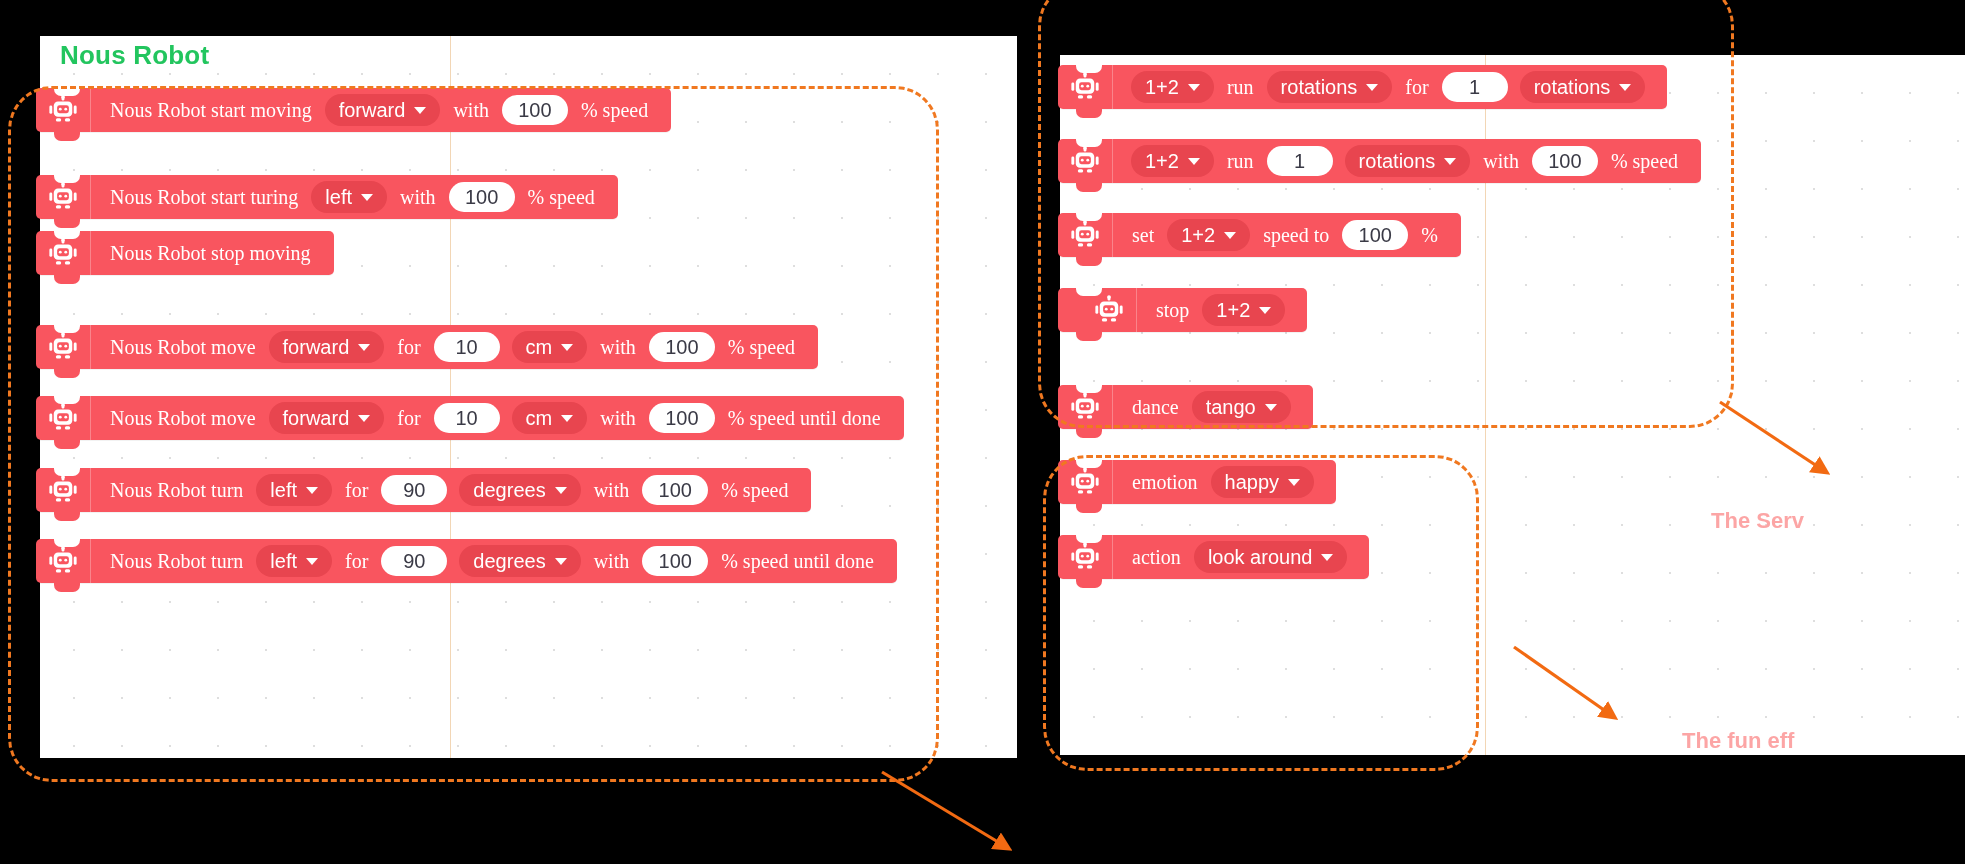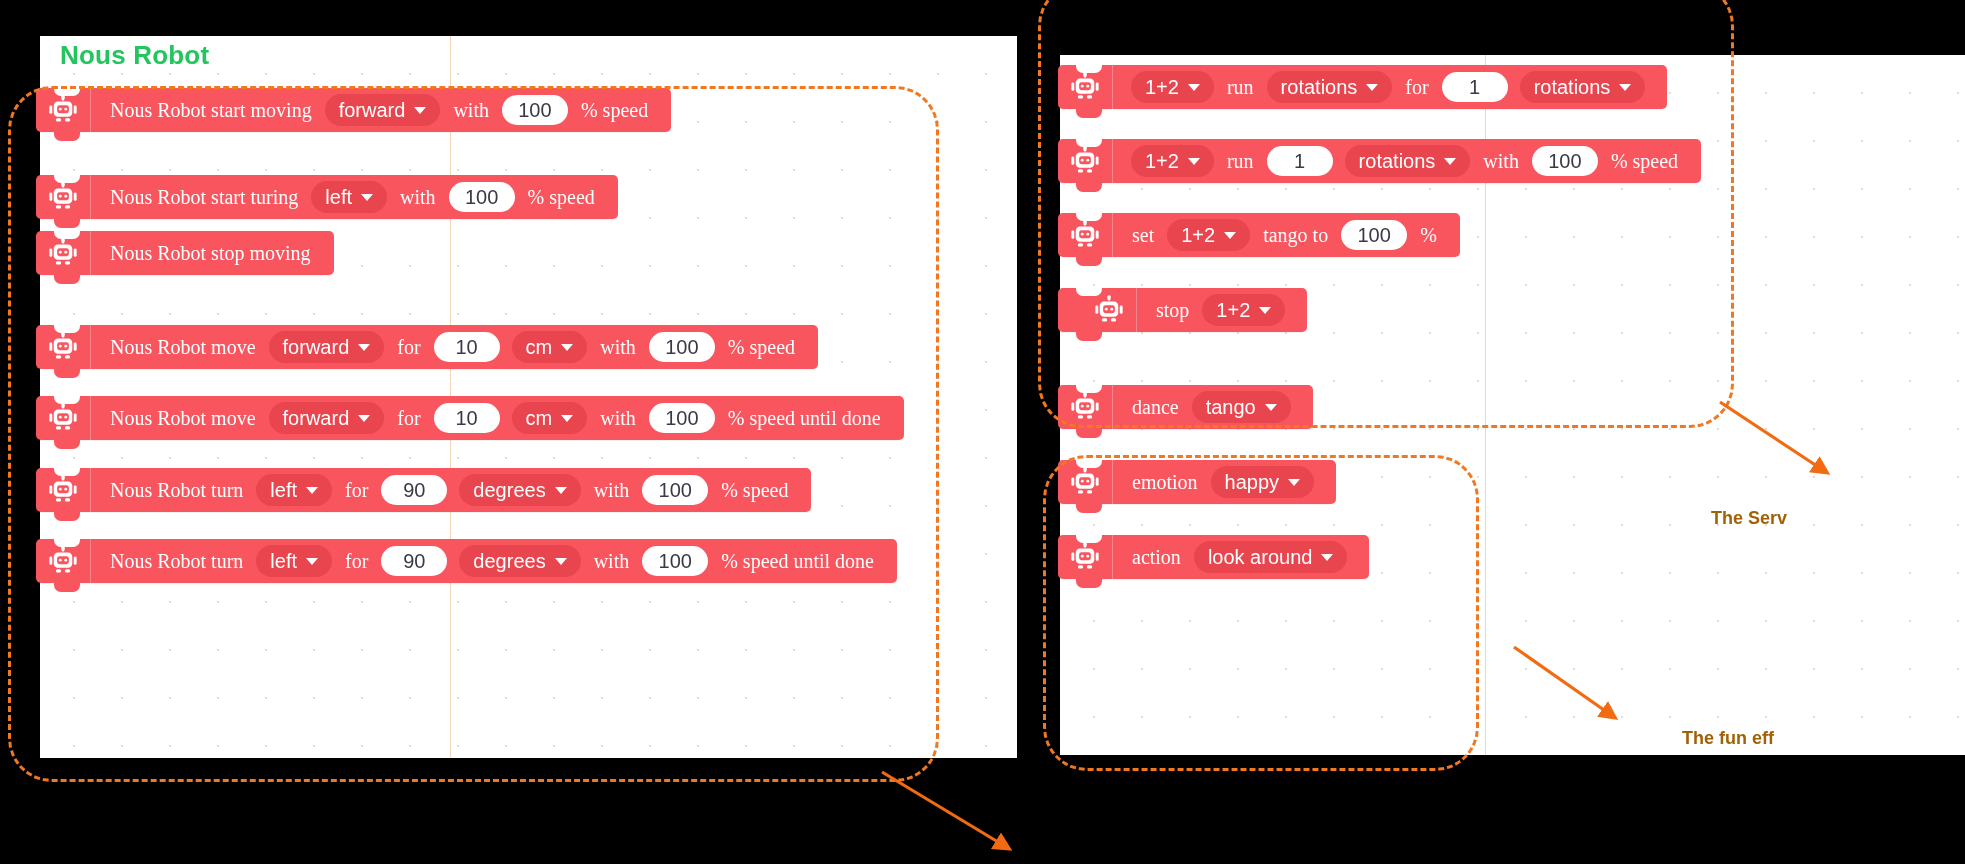--- a/index.html
+++ b/index.html
@@ -86,21 +86,21 @@
   }
   #group-left{left:8px;top:86px;width:925px;height:690px;}
   #group-right-motor{left:1038px;top:-18px;width:690px;height:440px;}
   #group-right-fun{left:1043px;top:455px;width:430px;height:310px;}
 
   
   .arrow-svg{position:absolute;overflow:visible;}
 
   
   .caption{
-    position:absolute;font-size:18px;font-weight:bold;color:#a16207;
+    position:absolute;font-size:22px;font-weight:bold;color:#fca5a5;
     white-space:nowrap;
   }
   #caption-servo{left:1711px;top:508px;}
   #caption-fun{left:1682px;top:728px;}
 </style>
 </head>
 <body>
 
 <div class="stage">
 
@@ -376,21 +376,21 @@
             <rect x="7.3" y="8.1" width="9.4" height="6.4" rx="1.9" fill="#f9555f"></rect>
             <circle cx="9.8" cy="11.3" r="1.15" fill="#ffffff"></circle>
             <circle cx="14.2" cy="11.3" r="1.15" fill="#ffffff"></circle>
           </svg>
         </span>
         <span class="lbl">set</span>
         <span class="dropdown">
           <span>1+2</span>
           <i class="caret"></i>
         </span>
-        <span class="lbl">tango to</span>
+        <span class="lbl">speed to</span>
         <span class="numfield">100</span>
         <span class="lbl">%</span>
       </div>
       <div class="block" style="left: 1058px; top: 288px; padding-left: 24px;">
         <span class="icon-cell">
           <svg class="robot-svg" viewBox="0 0 24 24" fill="#ffffff" aria-hidden="true">
             <rect x="10.9" y="1" width="2.2" height="3.4" rx="1"></rect>
             <circle cx="12" cy="1.6" r="1.5"></circle>
             <rect x="4.6" y="5.2" width="14.8" height="12.2" rx="3.4"></rect>
             <rect x="1.1" y="8.4" width="2.3" height="6.6" rx="1.1"></rect>

